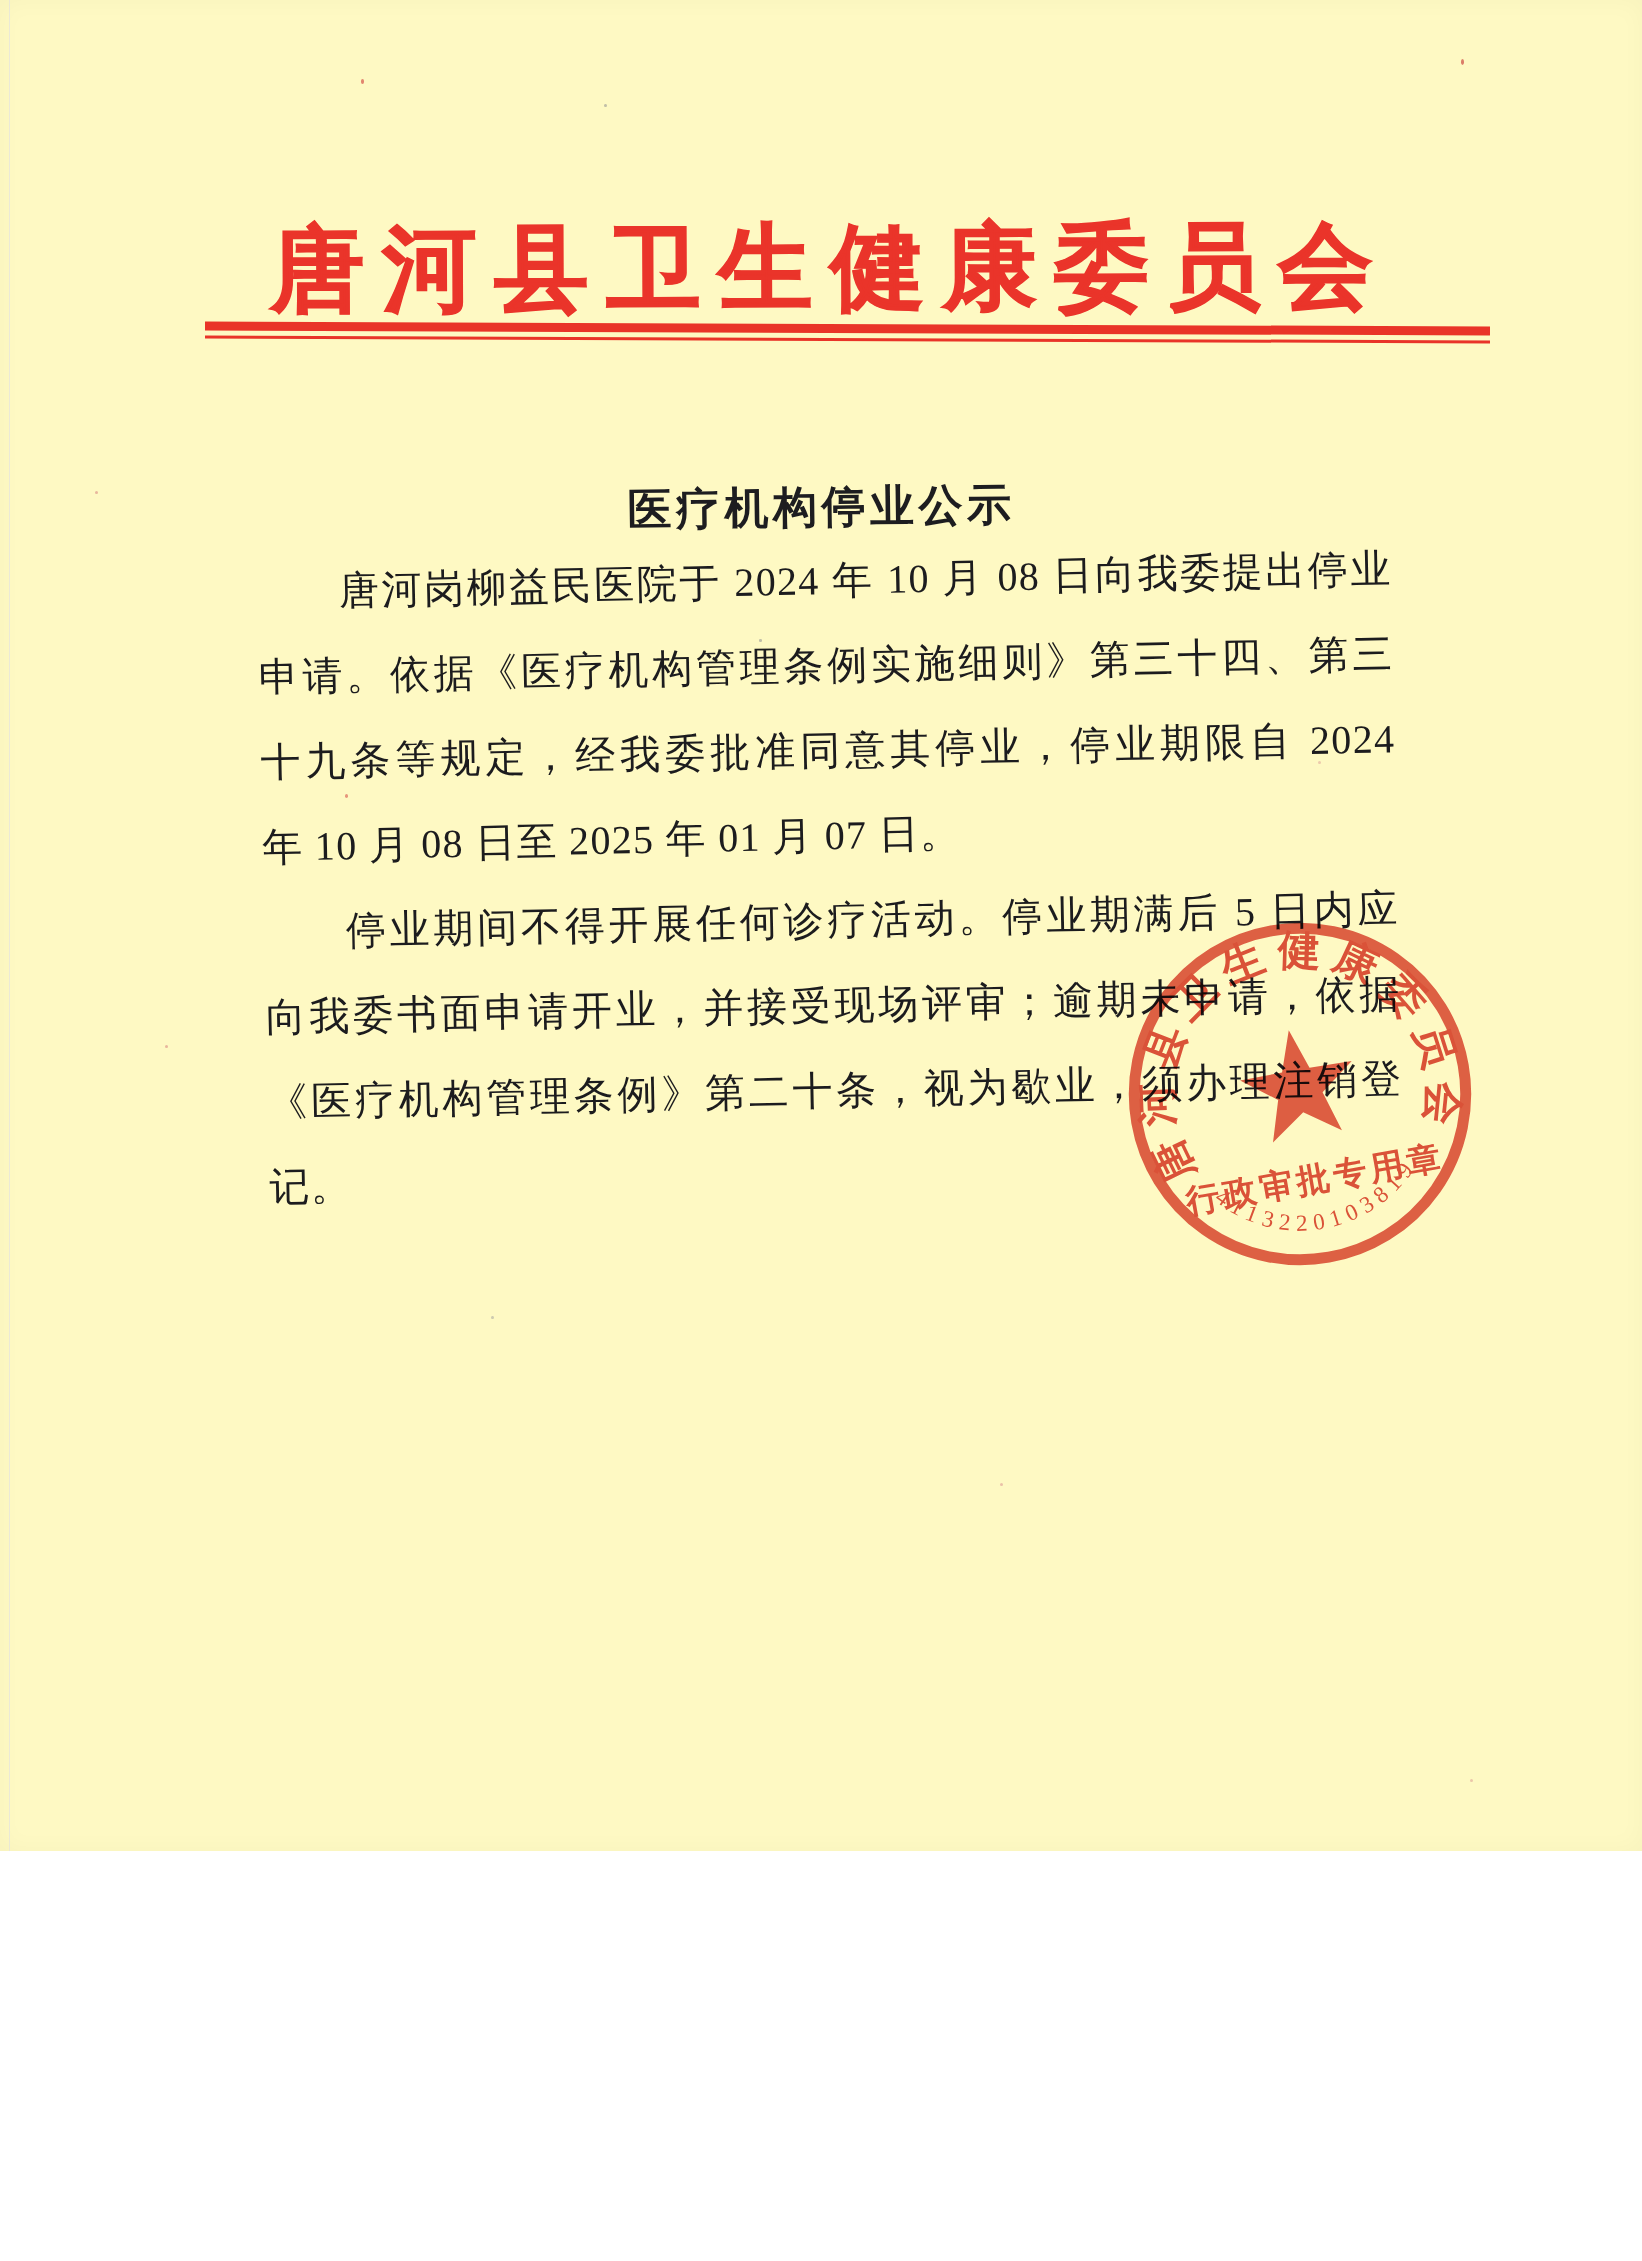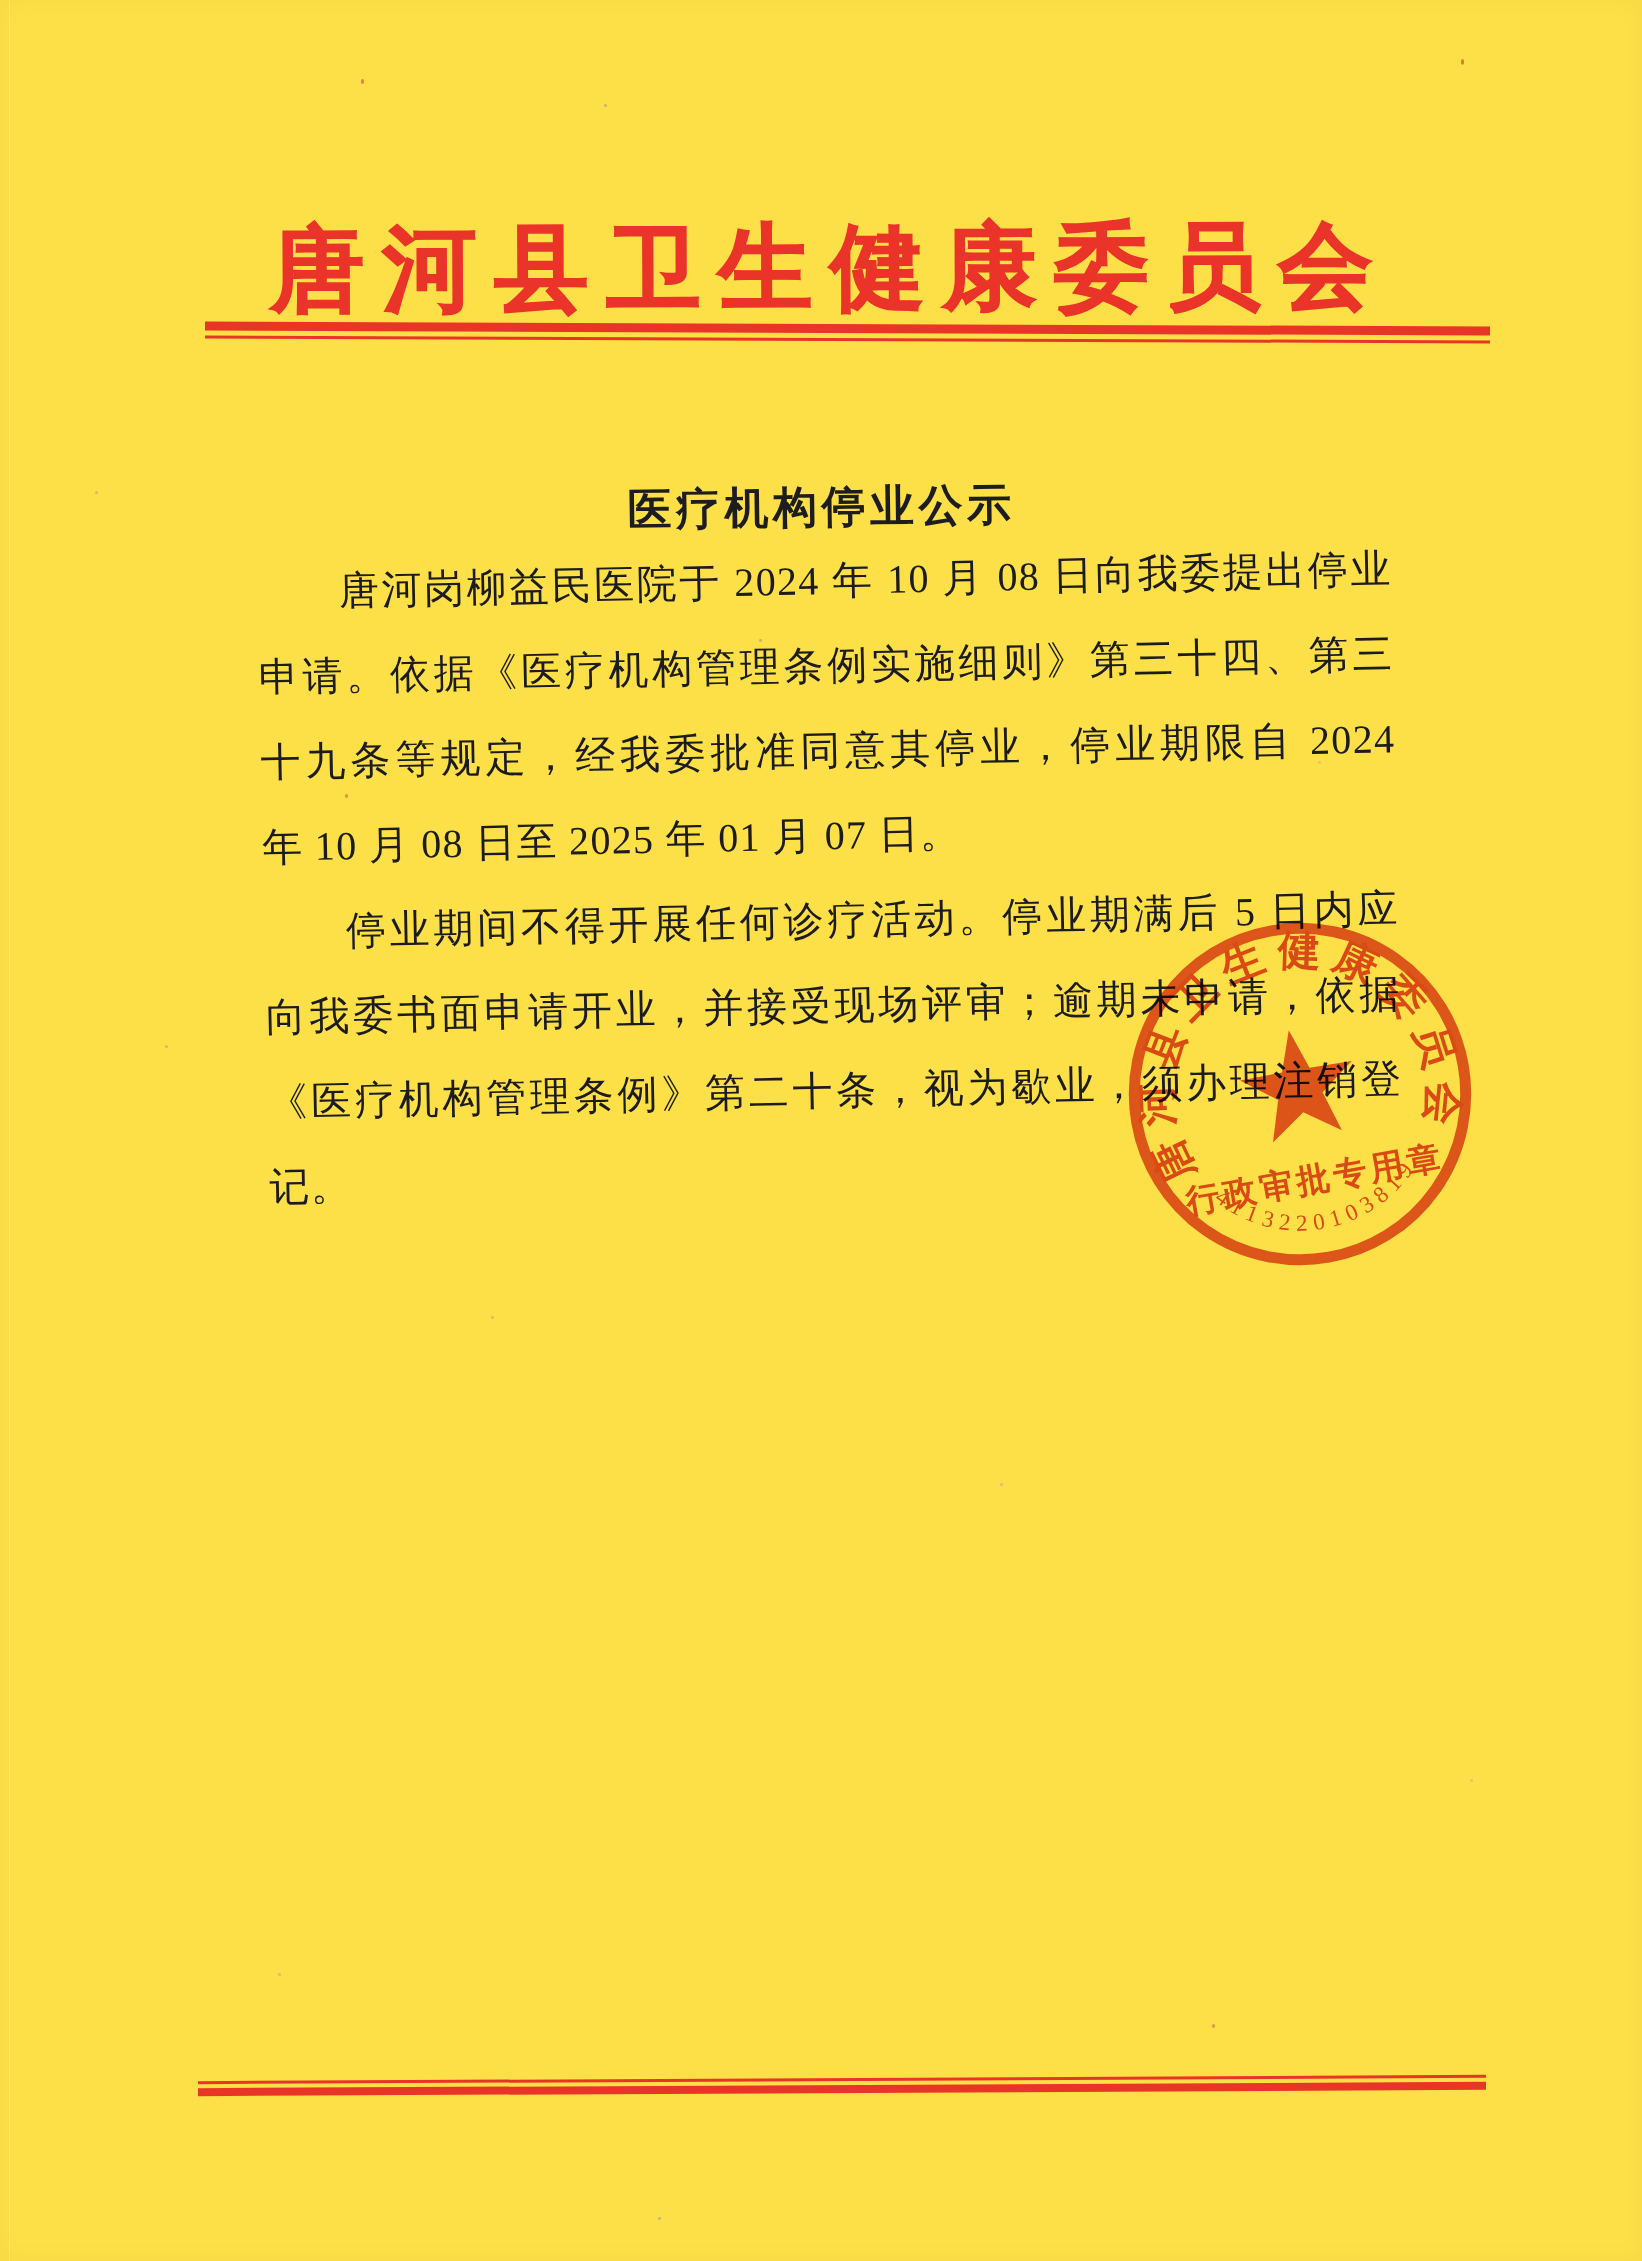--- a/index.html
+++ b/index.html
@@ -1,19 +1,19 @@
 <!DOCTYPE html>
 <html style="font-size:10.3px"><head>
 <meta charset="utf-8">
 <style>
   html,body{margin:0;padding:0;background:#ffffff;}
   .page{
     position:relative;
-    width:1643px;height:2261px;
-    background:#fde047;
+    width:1643px;height:1851px;
+    background:#fef9c3;
     overflow:hidden;
     font-family:"Liberation Serif","DejaVu Serif",serif;
     box-shadow:inset 0 0 26px rgba(0,0,0,0.03);
   }
   .scan-edge{
     position:absolute;left:9px;top:0;width:1.3px;height:2261px;
     background:#e3e3df;opacity:.7;
   }
   
   .header-org{

